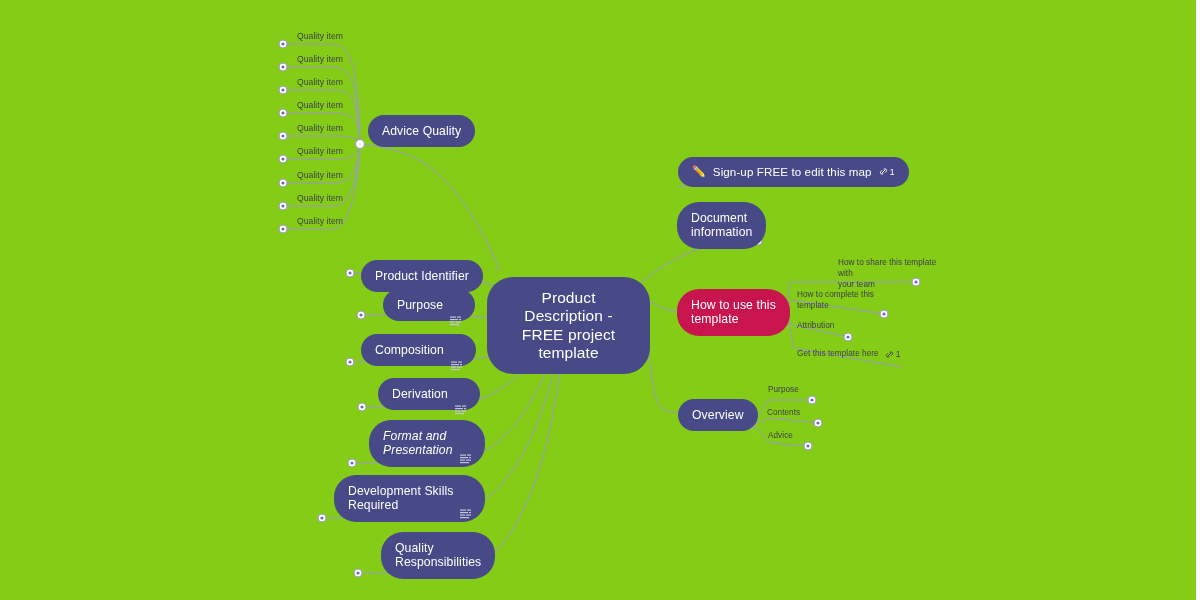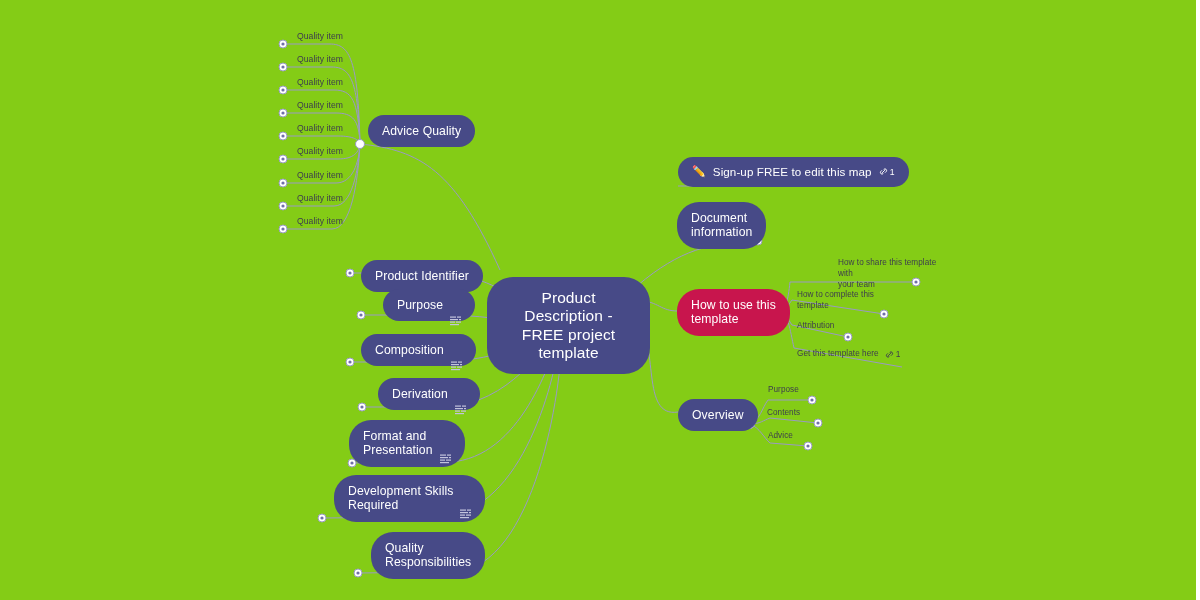--- a/index.html
+++ b/index.html
@@ -237,21 +237,21 @@
           <rect x="7" y="0.5" width="4" height="1.2"></rect>
         <rect x="0" y="3" width="8" height="1.2"></rect>
           <rect x="9" y="3" width="2" height="1.2"></rect>
         <rect x="0" y="5.5" width="5" height="1.2"></rect>
           <rect x="6" y="5.5" width="5" height="1.2"></rect>
         <rect x="0" y="8" width="9" height="1.2"></rect>
       </svg>
     </span>
   </div>
 
-  <div class="node purple node-main" style="left:349px; top:420px;">
+  <div class="node purple node-main" style="left:369px; top:420px;font-style:italic;">
     <span>Format and
 Presentation</span>
     <span class="note-icon">
       <svg viewBox="0 0 11 10" xmlns="http://www.w3.org/2000/svg" fill="#c3c4dd">
         <rect x="0" y="0.5" width="6" height="1.2"></rect>
           <rect x="7" y="0.5" width="4" height="1.2"></rect>
         <rect x="0" y="3" width="8" height="1.2"></rect>
           <rect x="9" y="3" width="2" height="1.2"></rect>
         <rect x="0" y="5.5" width="5" height="1.2"></rect>
           <rect x="6" y="5.5" width="5" height="1.2"></rect>
@@ -269,21 +269,21 @@
           <rect x="7" y="0.5" width="4" height="1.2"></rect>
         <rect x="0" y="3" width="8" height="1.2"></rect>
           <rect x="9" y="3" width="2" height="1.2"></rect>
         <rect x="0" y="5.5" width="5" height="1.2"></rect>
           <rect x="6" y="5.5" width="5" height="1.2"></rect>
         <rect x="0" y="8" width="9" height="1.2"></rect>
       </svg>
     </span>
   </div>
 
-  <div class="node purple node-main" style="left:371px; top:532px;">
+  <div class="node purple node-main" style="left:381px; top:532px;">
     <span>Quality
 Responsibilities</span>
   </div>
 
   <div class="node purple node-root" style="left:487px; top:277px; width:163px;">
     <span>Product Description -
 FREE project template</span>
   </div>
 
   <div class="node purple node-pill" style="left:678px; top:157px;">

